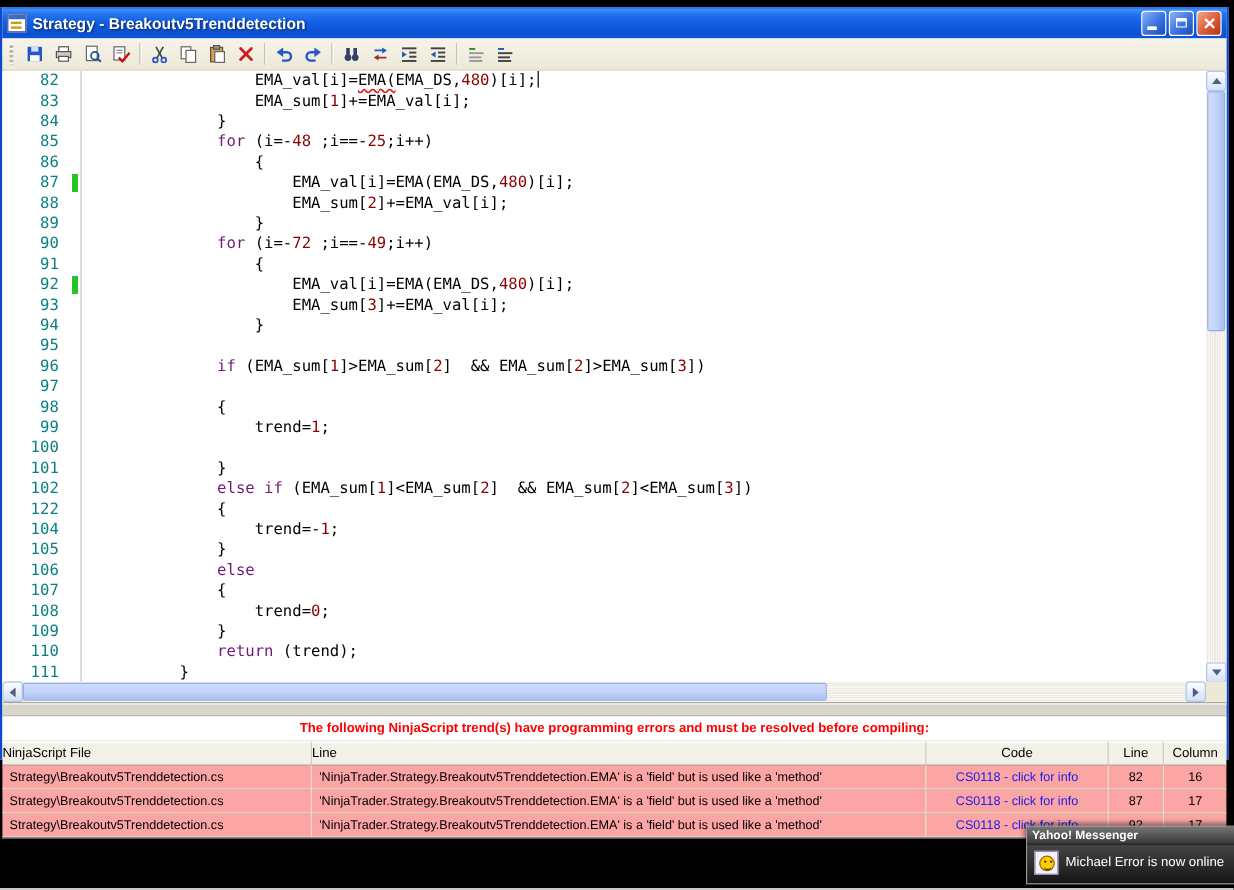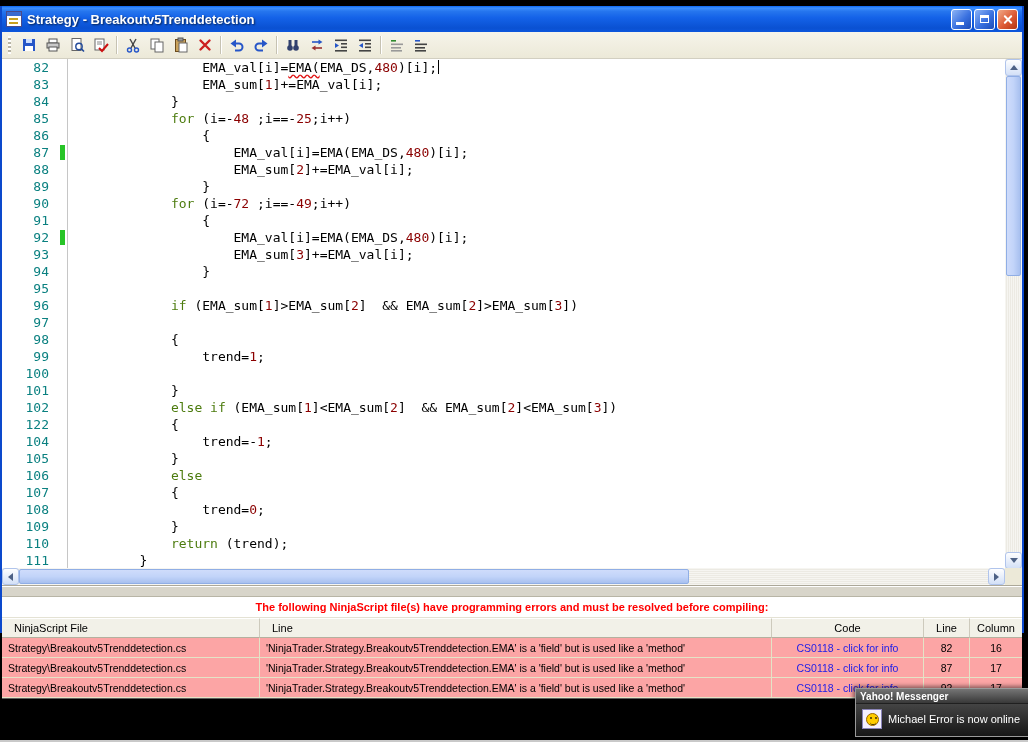--- a/index.html
+++ b/index.html
@@ -41,22 +41,22 @@
   .sep{width:1px;height:18px;background:#c6c2b2;margin:0 3px;flex:none;box-shadow:1px 0 0 #fff}
 
   
   .editor{position:relative;flex:none;height:527px;background:#fff;border-bottom:1px solid #aca899}
   .code-viewport{position:absolute;left:0;top:0;right:17px;height:510px;overflow:hidden;background:#fff}
   .code-lines{font-family:"DejaVu Sans Mono","Liberation Mono",monospace;font-size:13px;line-height:17px}
   .code-line{display:flex;height:17px;white-space:pre}
   .line-num{width:56px;flex:none;text-align:right;padding-right:9px;color:#0a8080}
   .line-mark{width:9px;flex:none;position:relative}
   .line-mark .green{position:absolute;right:2px;top:1px;width:5px;height:15px;background:#27c427}
-  .line-code{flex:1;border-left:1px solid #c6c6c6;padding-left:9px;color:#000}
-  .kw{color:#4d7c0f}
+  .line-code{flex:1;border-left:1px solid #c6c6c6;padding-left:19px;color:#000}
+  .kw{color:#701a75}
   .num{color:#8b0000}
   .sqg{text-decoration:underline;text-decoration-style:wavy;text-decoration-color:#e01010;text-underline-offset:2px}
   .caret{display:inline-block;width:1px;height:14px;background:#000;vertical-align:-2px;margin-left:1px}
 
   
   .vscroll{position:absolute;top:0;right:0;width:17px;height:510px;background:#f2f1ec;
     background:repeating-linear-gradient(90deg,#f6f5f1 0 1px,#eceae3 1px 2px)}
   .hscroll{position:absolute;left:0;bottom:0;height:17px;right:17px;background:repeating-linear-gradient(0deg,#f6f5f1 0 1px,#eceae3 1px 2px)}
   .corner{position:absolute;right:0;bottom:0;width:17px;height:17px;background:#ece9d8}
   .sb-btn{position:absolute;width:17px;height:17px;border:1px solid #b0c4ec;border-radius:3px;
@@ -70,21 +70,21 @@
   .vthumb{position:absolute;left:1px;top:17px;width:15px;height:200px;border:1px solid #90aee5;border-radius:2px;
     background:linear-gradient(90deg,#cfdcfb,#c2d4f9 50%,#a8c0ef)}
   .hthumb{position:absolute;top:1px;left:17px;width:670px;height:15px;border:1px solid #90aee5;border-radius:2px;
     background:linear-gradient(180deg,#cfdcfb,#c2d4f9 50%,#a8c0ef)}
 
   
   .splitter{height:11px;flex:none;background:#d8d5ca;border-top:1px solid #fff;border-bottom:1px solid #b8b5a6}
   .error-heading{height:21px;flex:none;background:#fff;color:#f00;font-weight:bold;font-size:11px;
     display:flex;align-items:center;justify-content:center;border-bottom:1px solid #e4e2d4}
   .tbl-header{display:flex;height:20px;flex:none;background:#f2f1e8;font-size:11px;color:#000}
-  .th{display:flex;align-items:center;padding:0 12px;border-top:1px solid #fff;
+  .th{display:flex;align-items:center;padding:0 0;border-top:1px solid #fff;
     border-right:1px solid #cdcabc;border-bottom:1px solid #b4b19f;overflow:hidden;white-space:nowrap}
   .ctr{justify-content:center}
   .rows{flex:none}
   .erow{display:flex;height:20px;background:#fca5a5;font-size:10.5px}
   .cell{display:flex;align-items:center;padding:0 6px;border-right:1px solid #e4e3c6;
     border-bottom:1px solid #e4e3c6;overflow:hidden;white-space:nowrap;color:#000}
   .code-link{color:#2020e8;justify-content:center}
   .c-file{width:258px}
   .c-err{width:512px}
   .c-code{width:152px}
@@ -321,21 +321,21 @@
       <div class="hthumb"></div>
       <div class="sb-btn sb-right">
           <span class="arr arr-right"></span>
         </div>
     </div>
     <div class="corner"></div>
   </div>
 
   <div class="splitter"></div>
 
-  <div class="error-heading">The following NinjaScript file(s) have programming errors and must be resolved before compiling:</div>
+  <div class="error-heading">The following NinjaScript trend(s) have programming errors and must be resolved before compiling:</div>
 
   <div class="tbl-header">
     <div class="th c-file">NinjaScript File</div>
     <div class="th c-err">Line</div>
     <div class="th c-code ctr">Code</div>
     <div class="th c-line ctr">Line</div>
     <div class="th c-col ctr">Column</div>
   </div>
 
   <div class="rows">

